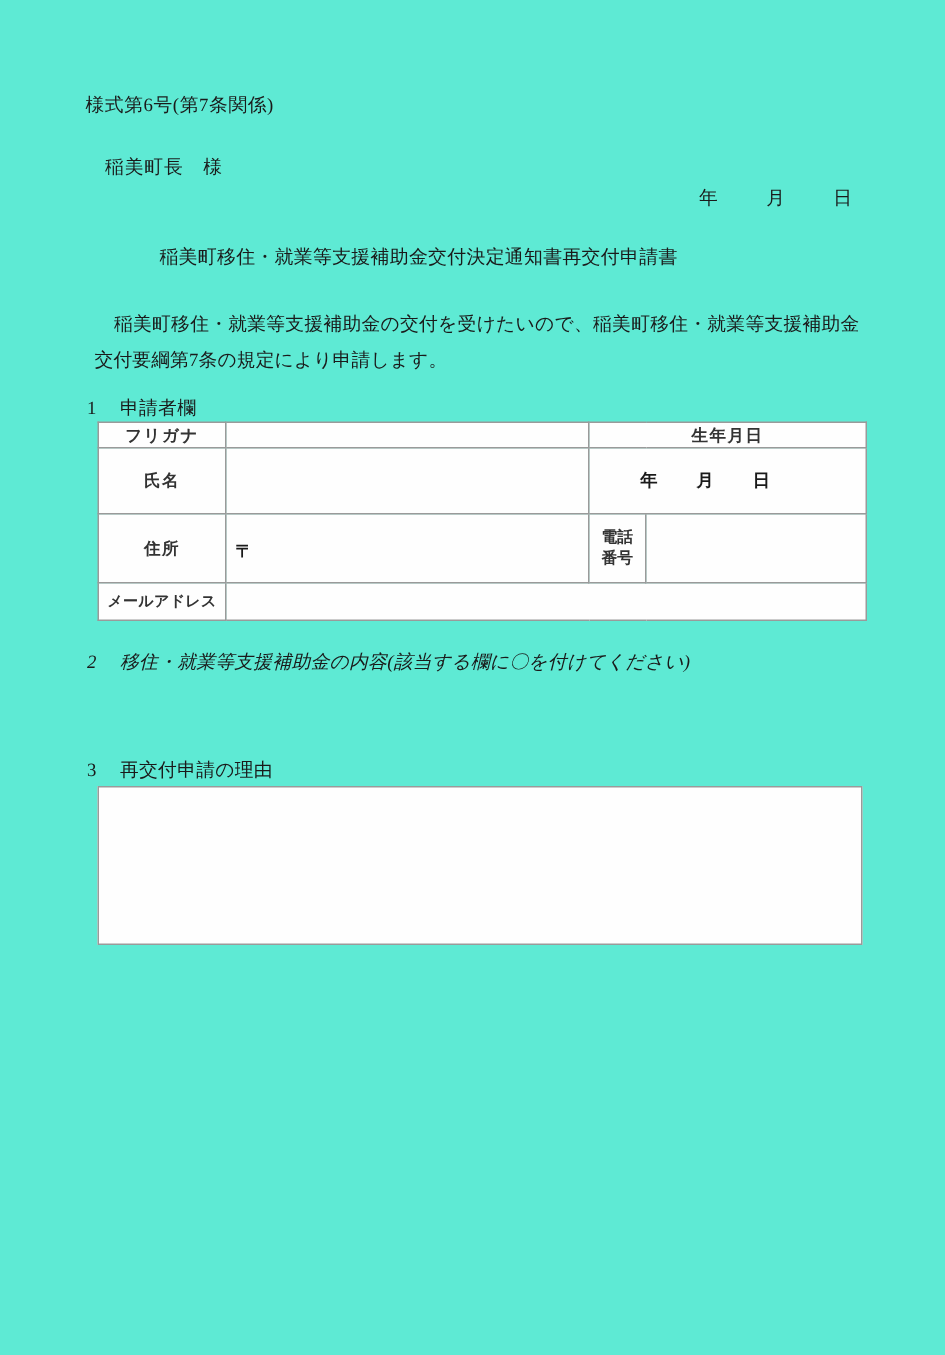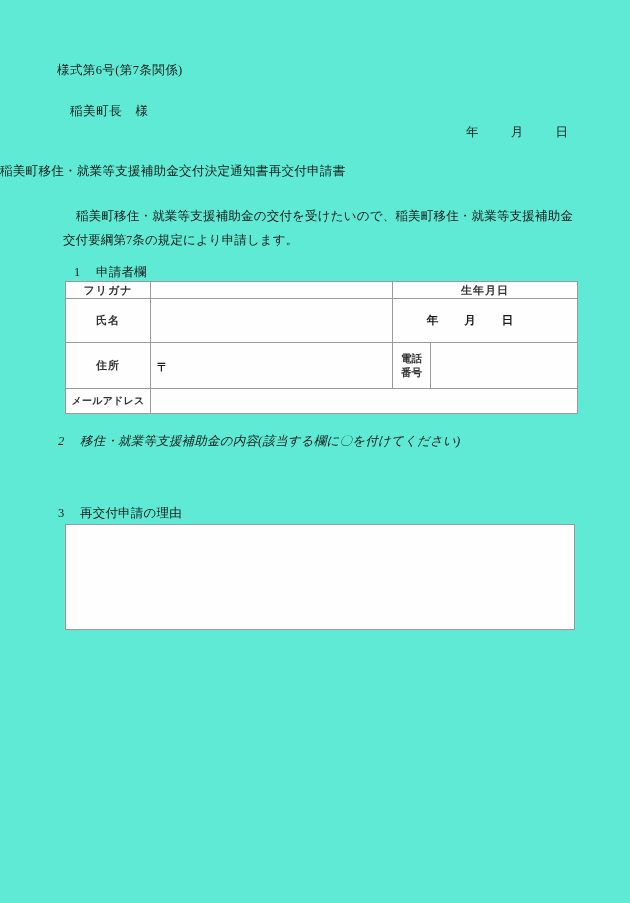--- a/index.html
+++ b/index.html
@@ -47,20 +47,21 @@
     white-space: nowrap;
   }
   .date-line span { display: inline-block; }
   .date-line .gap { width: 26px; }
 
   .doc-title {
     position: absolute;
     left: 0;
     top: 163px;
     width: 558px;
+    text-align: center;
     font-size: 12.6px;
     letter-spacing: 0.2px;
     white-space: nowrap;
   }
 
   .body-para {
     position: absolute;
     left: 63px;
     top: 204px;
     width: 510px;
@@ -72,21 +73,21 @@
   }
 
   
   .sec-heading {
     position: absolute;
     font-size: 12.5px;
     letter-spacing: 0.2px;
     white-space: nowrap;
   }
   .sec-heading .num { display: inline-block; width: 22px; }
-  #sec1-heading { left: 58px; top: 264px; margin-left: 16px; }
+  #sec1-heading { left: 58px; top: 264px; }
   #sec2-heading { left: 58px; top: 433px; font-style: italic; }
   #sec3-heading { left: 58px; top: 505px; }
 
   
   table.form-tbl {
     position: absolute;
     border-collapse: collapse;
     table-layout: fixed;
     font-size: 11px;
   }

